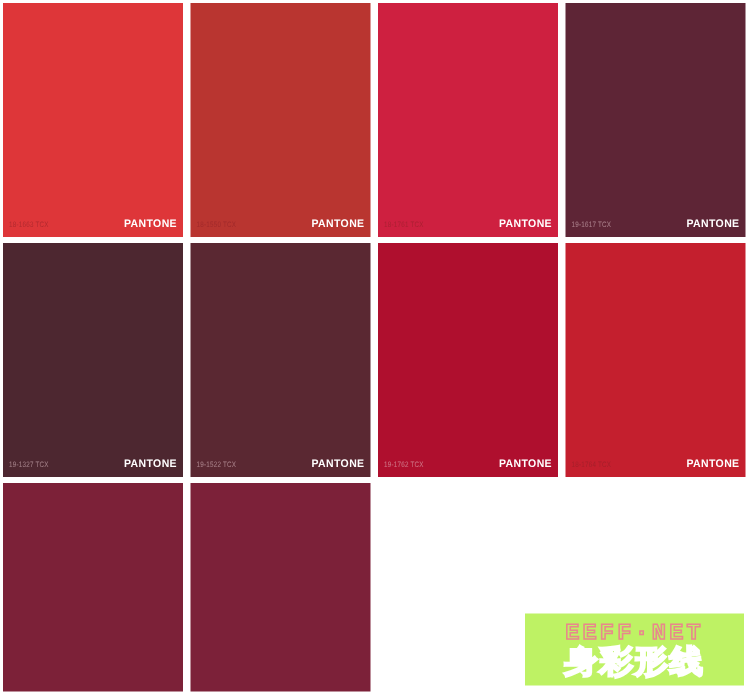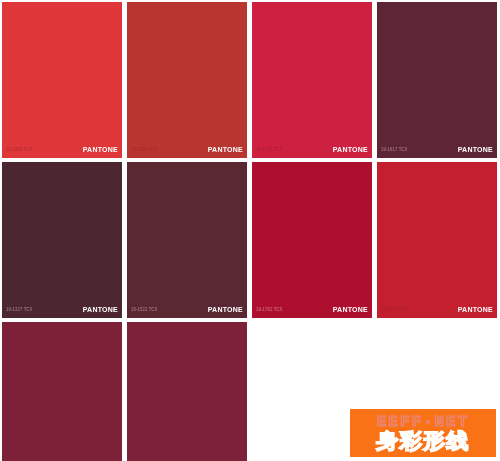--- a/index.html
+++ b/index.html
@@ -78,21 +78,21 @@
   .swatch-card.dark .swatch-code { color: #e8c9cf; }
   
   .swatch-card.bright .swatch-code { color: #8d1f26; }
 
   .watermark {
     position: absolute;
     right: 4px;
     bottom: 4px;
     width: 146px;
     height: 48px;
-    background: #f97316;
+    background: #bef264;
     display: flex;
     flex-direction: column;
     align-items: center;
     justify-content: center;
     overflow: hidden;
   }
 
   .watermark-top {
     font-family: "Liberation Mono", monospace;
     font-size: 15px;

